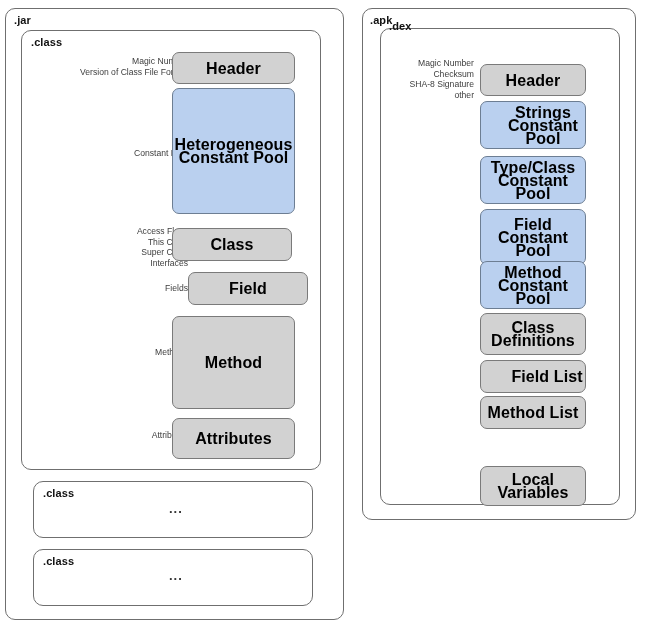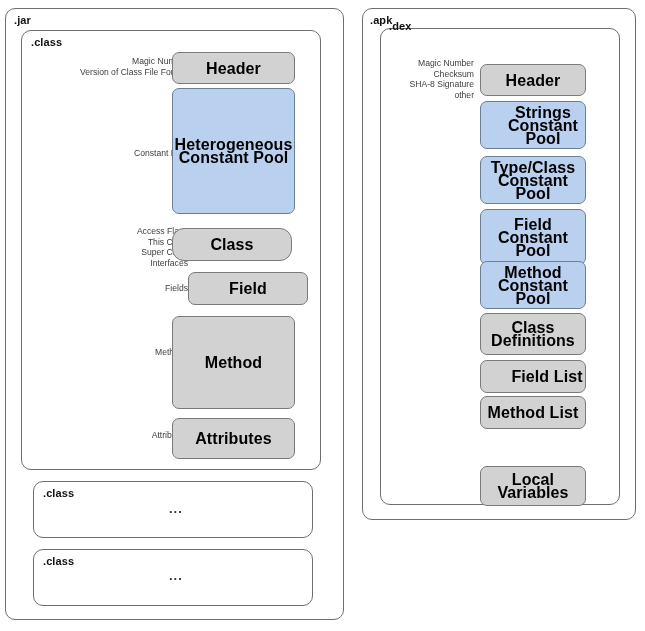--- a/index.html
+++ b/index.html
@@ -120,21 +120,21 @@
 
   <div class="annot" style="left:30px; top:347px; width:158px;">Methods</div>
 
   <div class="annot" style="left:30px; top:430px; width:158px;">Attributes</div>
 
   <div class="block gray" style="left:172px; top:52px;  width:123px; height:32px;">Header</div>
 
   <div class="block blue" style="left:172px; top:88px;  width:123px; height:126px;">Heterogeneous
 Constant Pool</div>
 
-  <div class="block gray" style="left:172px; top:228px; width:120px; height:33px;border-radius:12px;">Class</div>
+  <div class="block gray" style="left:172px; top:228px; width:120px; height:33px;">Class</div>
 
   <div class="block gray" style="left:172px; top:272px; width:120px; height:33px;margin-left:16px;">Field</div>
 
   <div class="block gray" style="left:172px; top:316px; width:123px; height:93px;">Method</div>
 
   <div class="block gray" style="left:172px; top:418px; width:123px; height:41px;">Attributes</div>
 
   <div class="container class-box2"></div>
   <div class="container-label lbl-class2">.class</div>
   <div class="ellipsis ell2">...</div>

